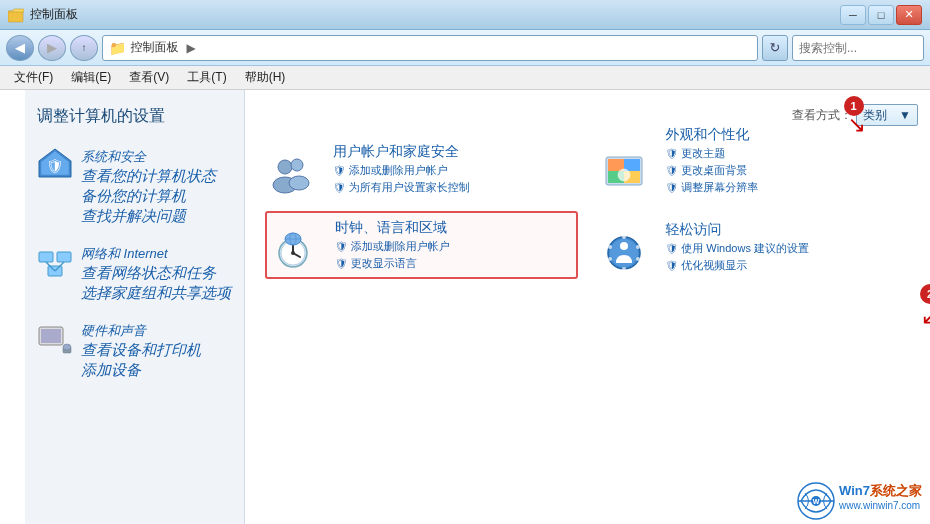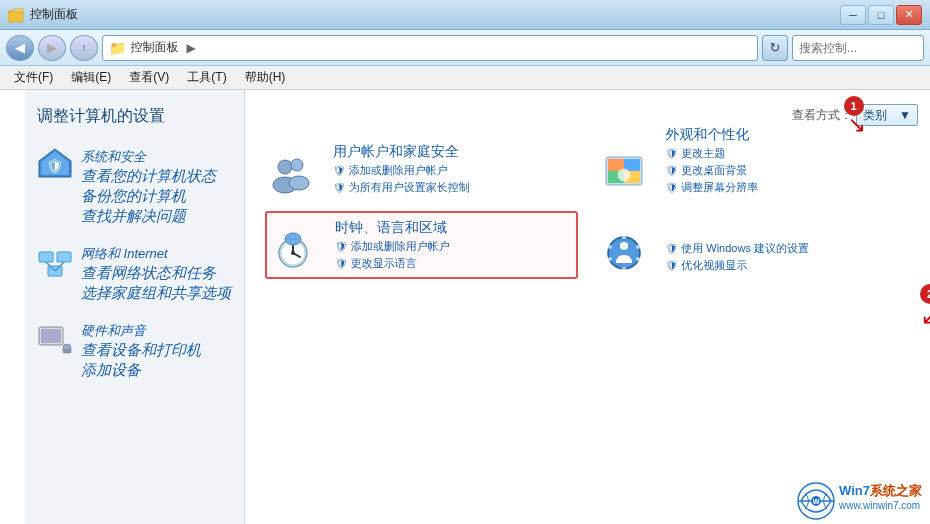--- a/index.html
+++ b/index.html
@@ -503,20 +503,21 @@
 
             <circle cx="20" cy="4" r="2" fill="white" opacity="0.7"></circle>
             <circle cx="34" cy="14" r="2" fill="white" opacity="0.7"></circle>
             <circle cx="34" cy="26" r="2" fill="white" opacity="0.7"></circle>
             <circle cx="20" cy="36" r="2" fill="white" opacity="0.7"></circle>
             <circle cx="6" cy="26" r="2" fill="white" opacity="0.7"></circle>
             <circle cx="6" cy="14" r="2" fill="white" opacity="0.7"></circle>
           </svg>
         </div>
         <div class="right-cat-info">
+          <span class="right-cat-title">轻松访问</span>
           <div class="right-cat-link">
             <span class="link-icon">🛡</span>
             <span>使用 Windows 建议的设置</span>
           </div>
           <div class="right-cat-link">
             <span class="link-icon">🛡</span>
             <span>优化视频显示</span>
           </div>
         </div>
       </div>

